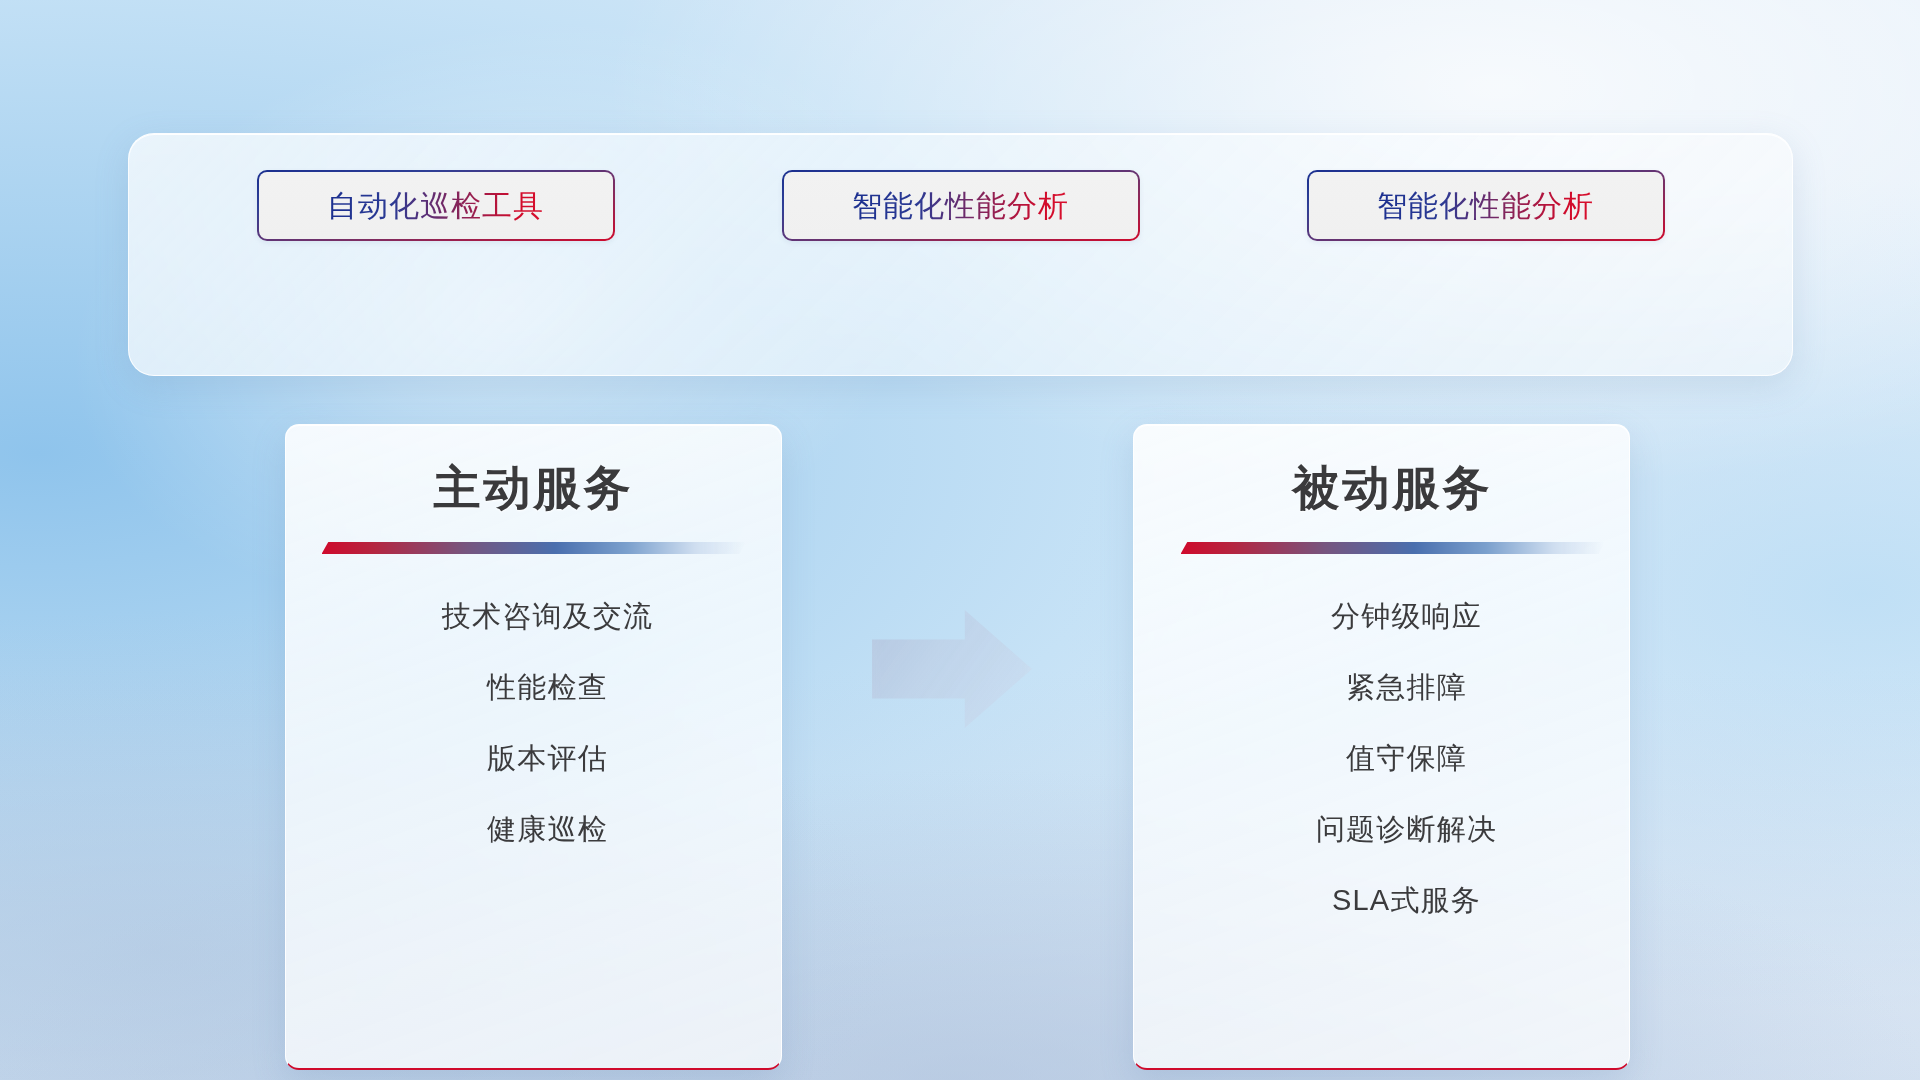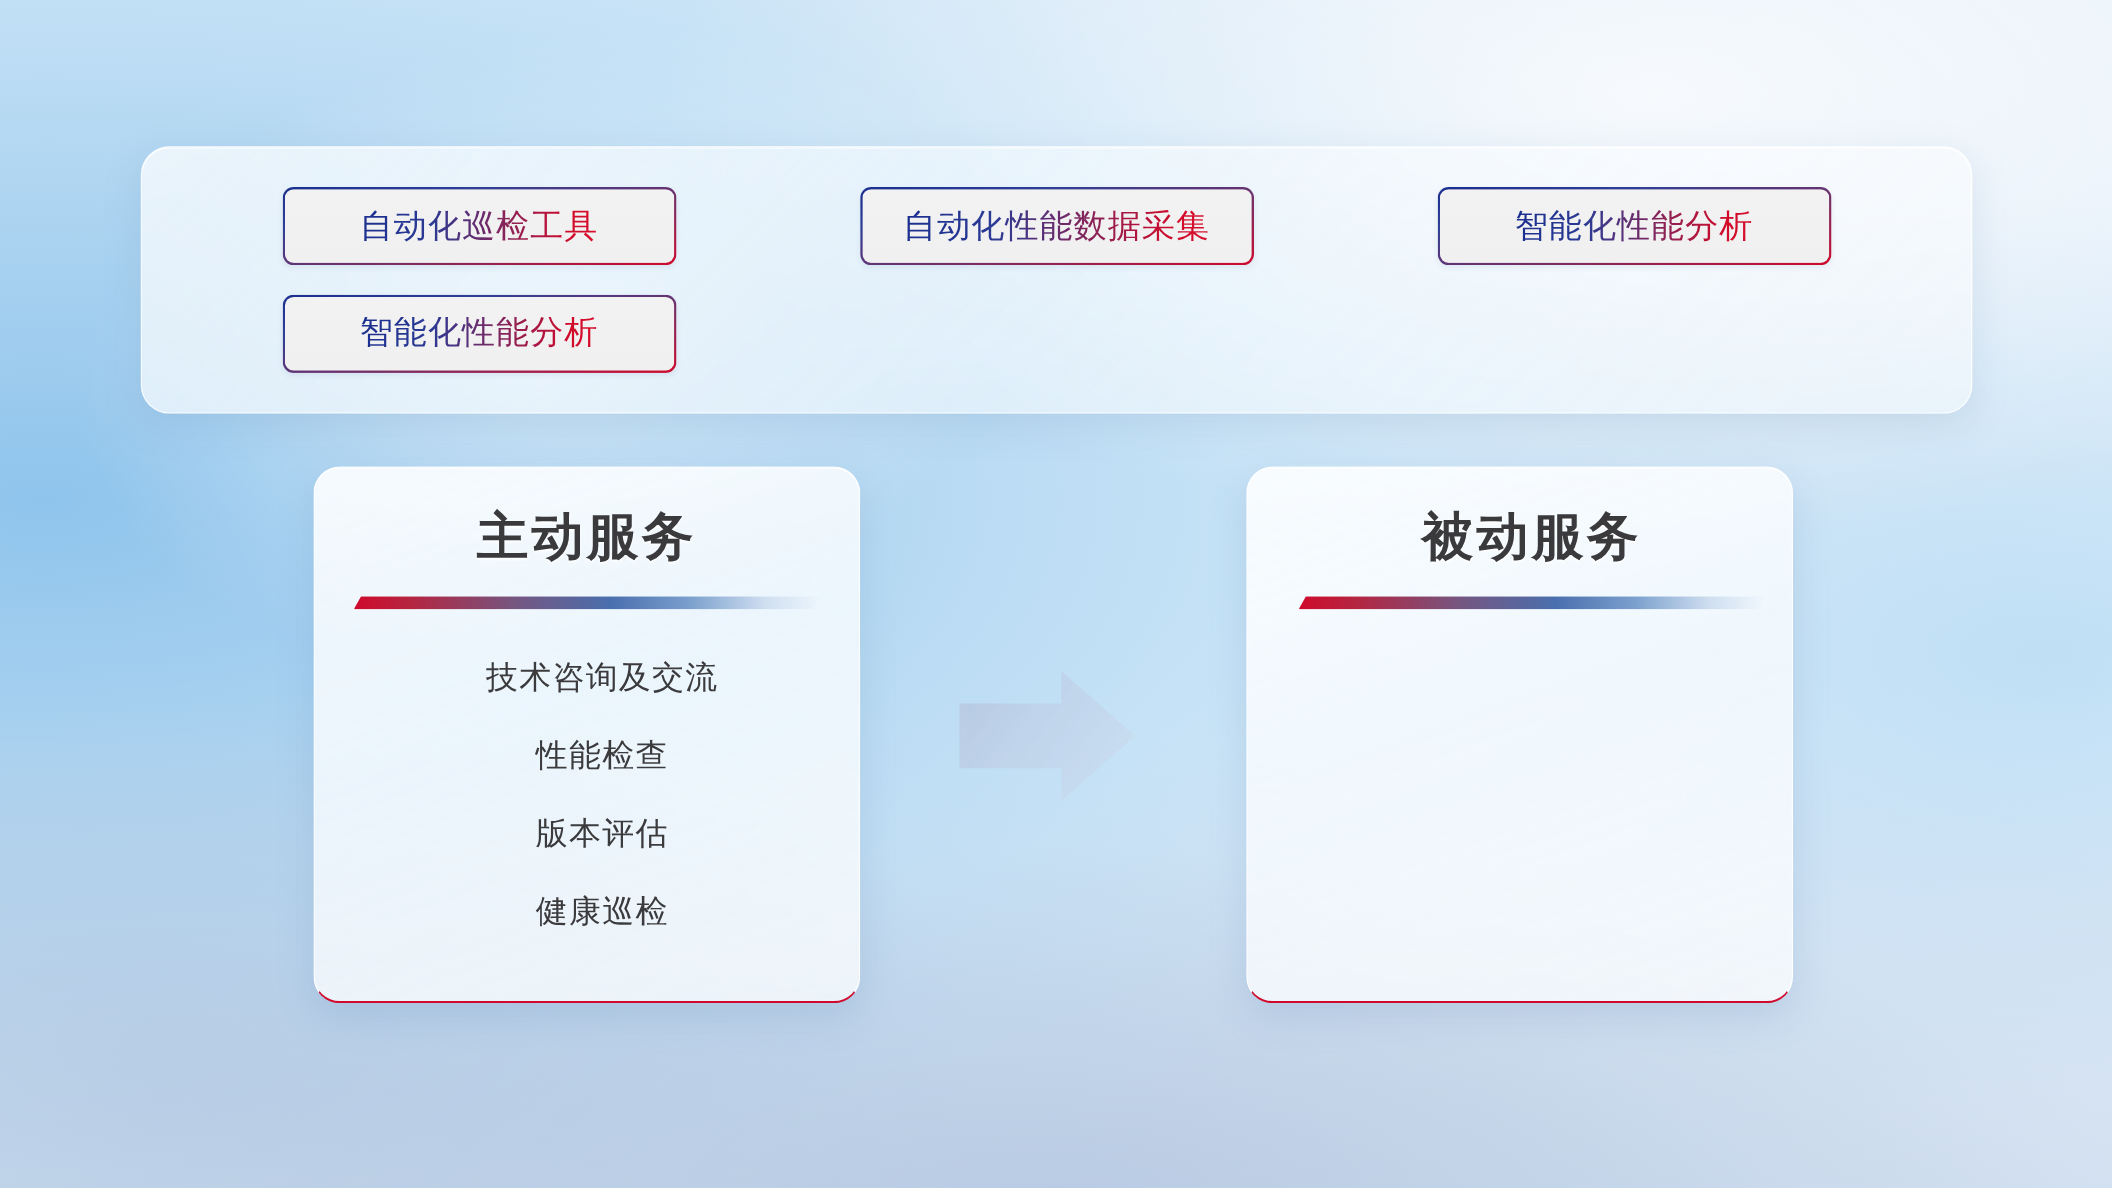--- a/index.html
+++ b/index.html
@@ -76,22 +76,22 @@
     letter-spacing:1px;
     line-height:1;
     background:linear-gradient(90deg,#1b2f8f 0%, #2b3a94 30%, #8a2357 62%, #d10a2a 88%, #d8102e 100%);
     -webkit-background-clip:text; background-clip:text;
     -webkit-text-fill-color:transparent; color:transparent;
     white-space:nowrap;
   }
 
   
   .card{
-    position:absolute; top:424px; width:497px; height:488px;
-    border-radius:24px;
+    position:absolute; top:424px; width:497px; height:646px;
+    border-radius:14px;
     background:linear-gradient(160deg, rgba(255,255,255,.88) 0%, rgba(250,253,255,.80) 45%, rgba(255,255,255,.72) 100%);
     border:1.6px solid rgba(255,255,255,.9);
     border-bottom-color:#cf0a2c;
     border-bottom-width:2.6px;
     box-shadow:0 12px 34px rgba(100,136,178,.20), inset 0 1px 0 rgba(255,255,255,.95);
     backdrop-filter:blur(2px);
     overflow:hidden;
   }
   #card-active{ left:285px; }
   #card-passive{ left:1133px;padding-left:22px; }
@@ -142,23 +142,20 @@
 </div>
 
 <div id="stage">
 
   <div id="top-panel">
     <div id="pill-grid">
       <div class="pill">
         <span class="pill-text">自动化巡检工具</span>
       </div>
       <div class="pill">
-        <span class="pill-text">自动化性能数据采集</span>
-      </div>
-      <div class="pill">
         <span class="pill-text">智能化性能分析</span>
       </div>
       <div class="pill">
         <span class="pill-text">智能化性能分析</span>
       </div>
     </div>
   </div>
 
   <div id="card-active" class="card">
     <div class="card-title">主动服务</div>
@@ -169,15 +166,22 @@
       <li>版本评估</li>
       <li>健康巡检</li>
     </ul>
   </div>
 
   <div id="flow-arrow"></div>
 
   <div id="card-passive" class="card">
     <div class="card-title">被动服务</div>
     <div class="card-rule"></div>
+    <ul class="card-list">
+      <li>分钟级响应</li>
+      <li>紧急排障</li>
+      <li>值守保障</li>
+      <li>问题诊断解决</li>
+      <li>SLA式服务</li>
+    </ul>
   </div>
 
 </div>
 
 </body></html>

